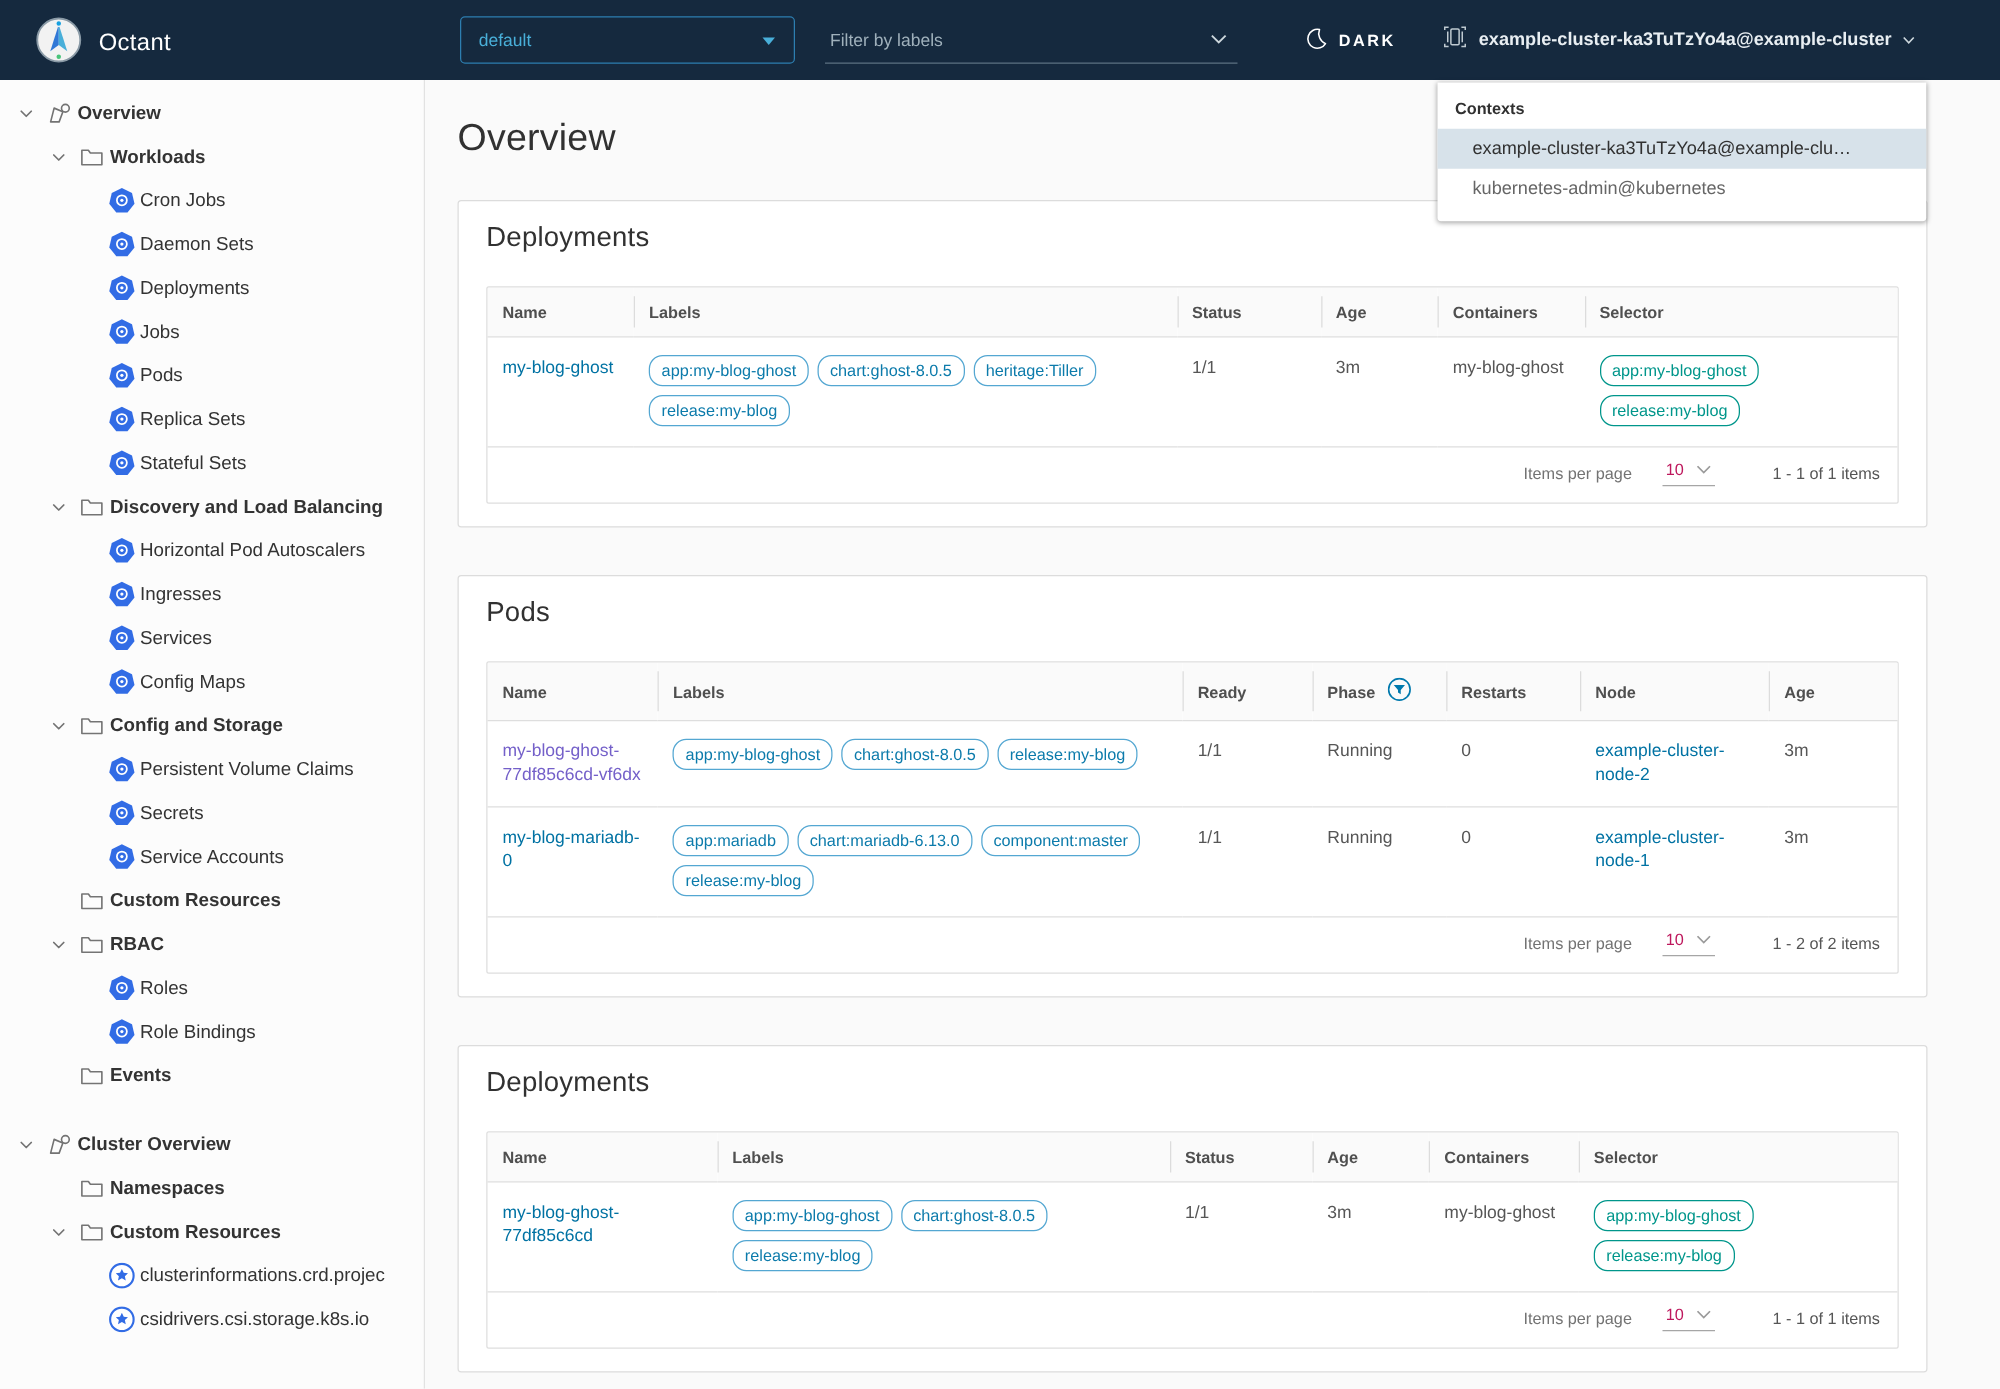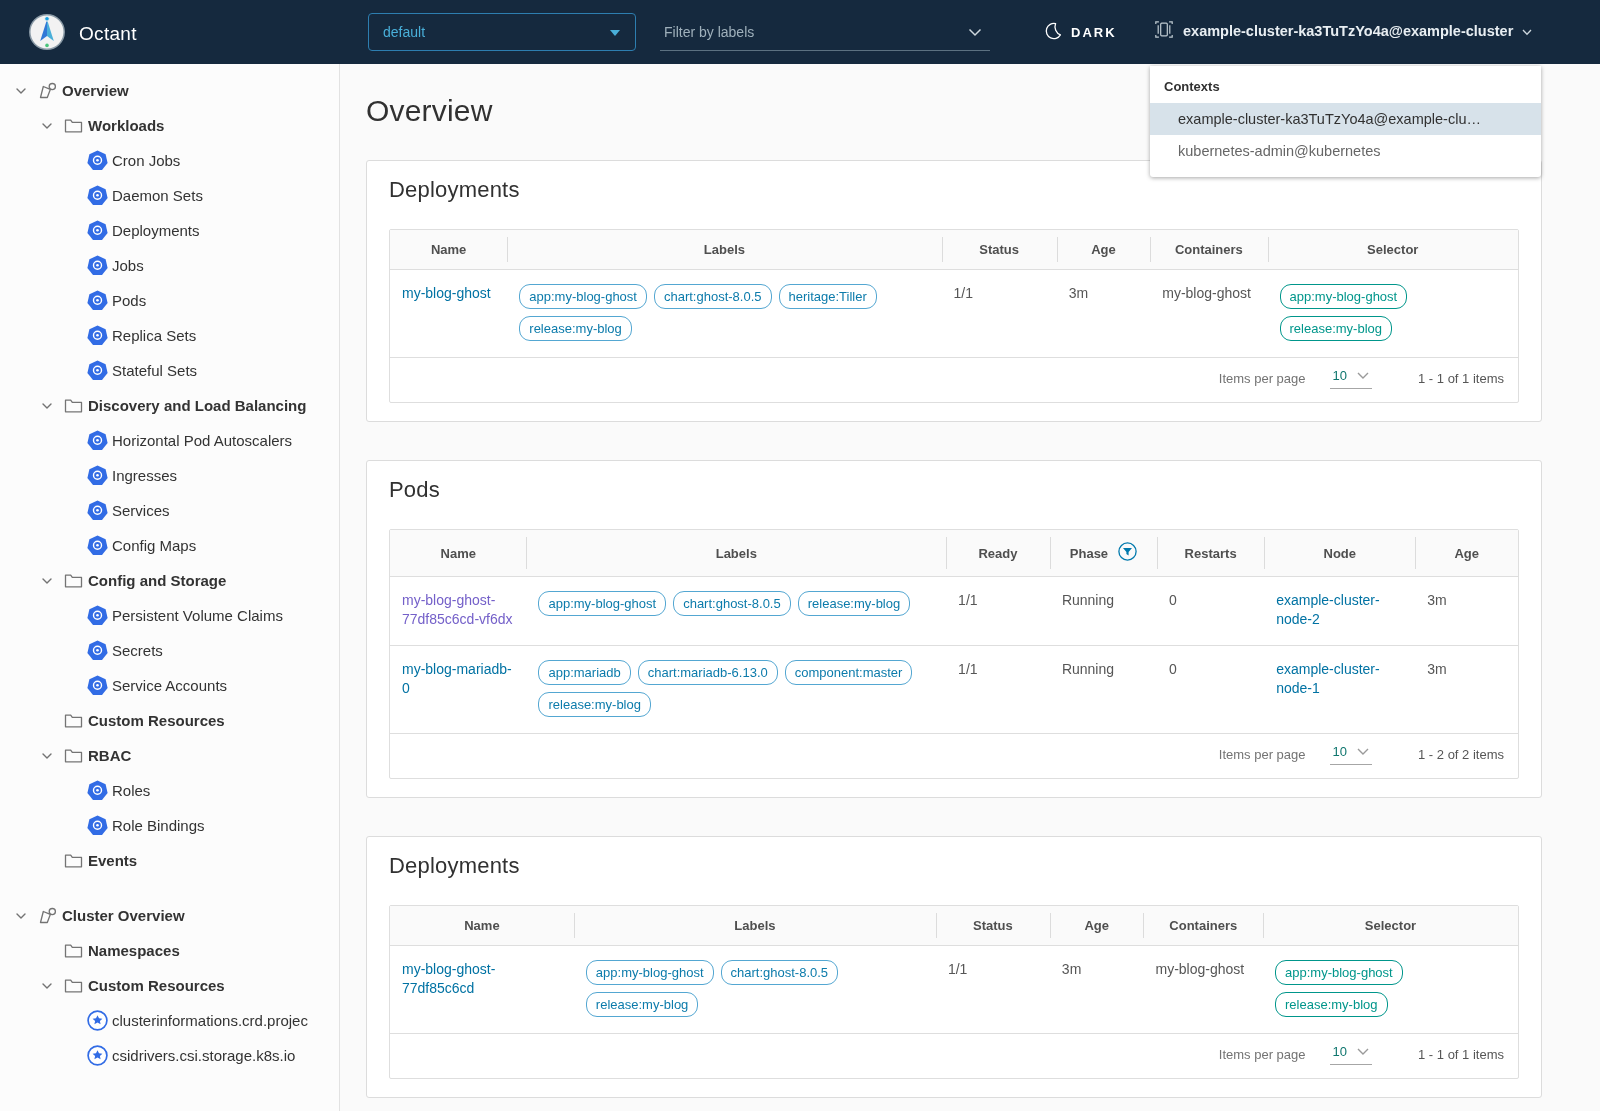--- a/index.html
+++ b/index.html
@@ -48,34 +48,34 @@
   .main { flex:1; padding:26px 58px 0 26px; overflow:hidden; background:#fafafa; }
   .page-title { font-size:30px; font-weight:normal; color:#313131; margin:4px 0 32px; letter-spacing:.2px; }
   .card { background:#fff; border:1px solid #dcdcdc; border-radius:3px; padding:14px 22px 8px; margin-bottom:38px; }
   .card-title { font-size:22px; font-weight:normal; color:#313131; margin:2px 0 26px; letter-spacing:.2px; }
 
   .datagrid { border:1px solid #dedede; border-radius:2px; background:#fff; margin-bottom:10px; }
   table.grid-table { width:100%; border-collapse:collapse; table-layout:fixed; }
   .grid-table th { background:#fafafa; text-align:left; font-size:13px; font-weight:bold; color:#4f4f4f;
     padding:12px 12px; border-bottom:1px solid #dedede; position:relative; }
   .grid-table th + th::before { content:''; position:absolute; left:0; top:7px; bottom:7px; width:1px; background:#dcdcdc; }
-  .th-inner { display:flex; align-items:center; gap:10px;justify-content:center; }
+  .th-inner { display:flex; align-items:center; gap:10px; }
   .grid-table td { padding:14px 12px 16px; border-bottom:1px solid #dedede; vertical-align:top;
     font-size:14px; color:#565656; line-height:19px; }
   .cell-link { color:#0072a3; cursor:pointer; }
   .cell-link.visited { color:#7460c9; }
   .tags { display:flex; flex-wrap:wrap; gap:7px; }
   .tag { display:inline-block; border:1px solid #54a7d2; color:#0c7bab; border-radius:11px;
     padding:2px 9px; font-size:13px; line-height:19px; background:#fff; white-space:nowrap; }
   .tag.teal { border-color:#00968b; color:#00968b; }
 
   .grid-footer { display:flex; justify-content:flex-end; align-items:center;
     padding:10px 14px 13px; font-size:13px; color:#737373; }
   .ipp-label { margin-right:24px; }
-  .ipp-value { display:inline-flex; align-items:center; gap:10px; color:#0f766e;
+  .ipp-value { display:inline-flex; align-items:center; gap:10px; color:#be185d;
     border-bottom:1px solid #a6a6a6; padding:0 3px 5px; margin-right:46px; cursor:pointer; }
   .range { color:#565656; }
   [data-interactable="true"] { cursor:pointer; }
 </style>
 </head>
 <body>
 
 <header class="navbar" data-interactable="false">
   <div class="brand" data-interactable="false">
     <span class="logo" data-interactable="false">

